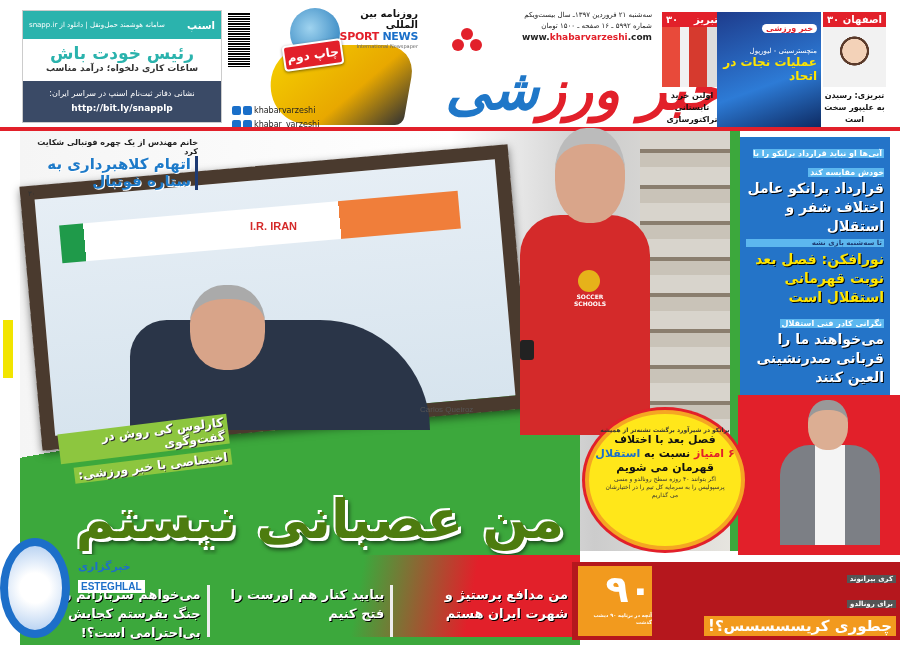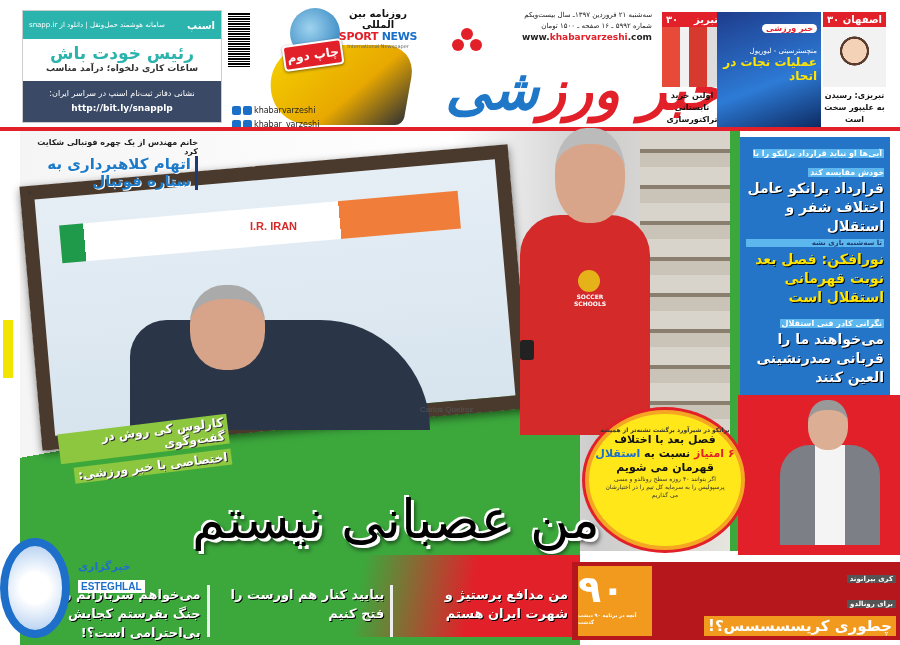--- a/index.html
+++ b/index.html
@@ -16,21 +16,21 @@
 .ad-bot{height:41px;background:#3a4a66;color:#fff;text-align:center;font-size:8px;padding-top:6px;line-height:14px}
 .ad-bot .url{font-weight:bold;font-size:9px;direction:ltr}
 
 .barcode{left:228px;top:12px;width:22px;height:55px;background:repeating-linear-gradient(0deg,#000 0 1px,#fff 1px 2px,#000 2px 4px,#fff 4px 5px)}
 
 .globe{left:290px;top:8px;width:50px;height:50px;border-radius:50%;background:radial-gradient(circle at 40% 40%,#9fd3ef,#1f77b8)}
 .heart{left:270px;top:45px;width:140px;height:80px;background:linear-gradient(135deg,#f5d000,#e8a800 60%,#333);border-radius:40px 40px 10px 60px;transform:skewX(-10deg)}
 .stamp{left:283px;top:42px;width:60px;height:26px;background:#e2202a;border:2px solid #fff;border-radius:4px;color:#fff;font-weight:bold;font-size:12px;text-align:center;line-height:22px;transform:rotate(-8deg);box-shadow:0 1px 3px rgba(0,0,0,.5)}
 .social{left:232px;top:104px;font-size:8px;color:#222;line-height:14px}
 .social .ic{display:inline-block;width:9px;height:9px;border-radius:2px;background:#1a6fc9;margin-right:2px;vertical-align:middle}
-.intl{left:338px;top:8px;text-align:center;width:80px}
+.intl{left:338px;top:8px;text-align:right;width:80px}
 .intl .fa{font-size:10px;font-weight:bold;color:#111}
 .intl .en{font-size:11px;font-weight:bold;color:#e2202a;letter-spacing:-.3px}
 .intl .en span{color:#1a6fc9}
 .intl .sub{font-size:5px;color:#666}
 .dots{left:452px;top:28px;width:30px;height:24px}
 .dots i{position:absolute;width:12px;height:12px;border-radius:50%;background:#e2202a}
 .masthead{left:310px;top:55px;width:412px;height:70px;font-size:56px;font-weight:bold;font-style:italic;color:#e2202a;direction:rtl;letter-spacing:-4px;line-height:70px;text-shadow:2px 2px 0 #fff}
 .masthead .blue{color:#1f77c8}
 .dateline{left:500px;top:10px;width:152px;text-align:right;font-size:7px;color:#222;line-height:11px}
 .dateline .url{font-size:9px;font-weight:bold;color:#222;direction:ltr;text-align:right}
@@ -86,28 +86,28 @@
 .yellow-circle{left:585px;top:410px;width:160px;height:140px;border-radius:50%;background:#ffe71a;border:4px solid #f5a623;direction:rtl;text-align:center;padding-top:12px;box-shadow:0 0 0 3px #e2202a}
 .yellow-circle .kick{font-size:6px;font-weight:bold;color:#333}
 .yellow-circle .h{font-size:11px;font-weight:bold;color:#111;line-height:14px}
 .yellow-circle .h .r{color:#e2202a}
 .yellow-circle .h .b{color:#1d6fc9}
 .yellow-circle .body{font-size:6px;color:#333;line-height:8px;padding:0 12px}
 
 .green-band{left:20px;top:395px;width:560px;height:250px;background:linear-gradient(170deg,transparent 0 18%,#3ca83c 18%)}
 .quote-sub{left:60px;top:424px;width:170px;direction:rtl;text-align:right;transform:rotate(-7deg)}
 .quote-sub div{background:#8dc63f;color:#fff;font-size:12px;font-weight:bold;display:inline-block;padding:1px 4px;margin-bottom:2px;text-shadow:1px 1px 0 #333}
-.headline{left:40px;top:488px;width:560px;direction:rtl;font-size:54px;font-weight:normal;color:#000000;text-shadow:3px 3px 0 #fff,-2px -2px 0 #fff,4px 5px 4px rgba(0,0,0,.6);line-height:64px}
+.headline{left:40px;top:488px;width:560px;direction:rtl;text-align:center;font-size:54px;font-weight:bold;color:#4d7c0f;text-shadow:3px 3px 0 #fff,-2px -2px 0 #fff,4px 5px 4px rgba(0,0,0,.6);line-height:64px}
 
 .bottom{left:20px;top:555px;width:560px;height:82px;background:linear-gradient(100deg,#3ca83c 0 60%,#e2202a 80%);display:flex;direction:rtl;padding:30px 6px 0}
 .bq{flex:1;font-size:13px;font-weight:bold;color:#fff;line-height:19px;text-align:right;border-left:3px solid #eee;padding:0 6px;text-shadow:1px 1px 0 #000}
 .bq:last-child{border-left:none}
 
 .feat{left:572px;top:562px;width:328px;height:78px;background:#b5171d;direction:rtl;padding:4px}
-.feat .logo90{position:absolute;left:6px;top:4px;width:74px;height:70px;background:#f29a1e;color:#fff;font-size:38px;font-weight:bold;text-align:left;line-height:46px}
+.feat .logo90{position:absolute;left:6px;top:4px;width:74px;height:70px;background:#f29a1e;color:#fff;font-size:38px;font-weight:bold;text-align:right;line-height:46px}
 .feat .logo90 small{display:block;font-size:5px;line-height:7px}
 .feat .kick{font-size:7px;font-weight:bold;color:#fff;background:#555;display:inline-block;padding:0 3px;margin-bottom:8px}
 .feat .h{font-size:15px;font-weight:bold;color:#fff;background:#f29a1e;display:inline-block;padding:0 4px;line-height:20px}
 .feat .sub{font-size:6px;color:#fff;background:#555;display:inline-block;padding:0 3px;margin-top:1px}
 
 .wm{left:0;top:508px;width:130px;height:137px}
 .wm .ball{position:absolute;left:0;top:30px;width:70px;height:100px;border-radius:50%;border:8px solid #1d6fc9;background:radial-gradient(circle,#fff 30%,#a8c8ef)}
 .wm .label{position:absolute;left:78px;top:52px;color:#1d6fc9;font-size:11px;font-weight:bold}
 .wm .es{position:absolute;left:78px;top:72px;background:#fff;color:#1d6fc9;font-size:10px;font-weight:bold;padding:1px 3px;font-family:"Liberation Sans",sans-serif}
 </style>

